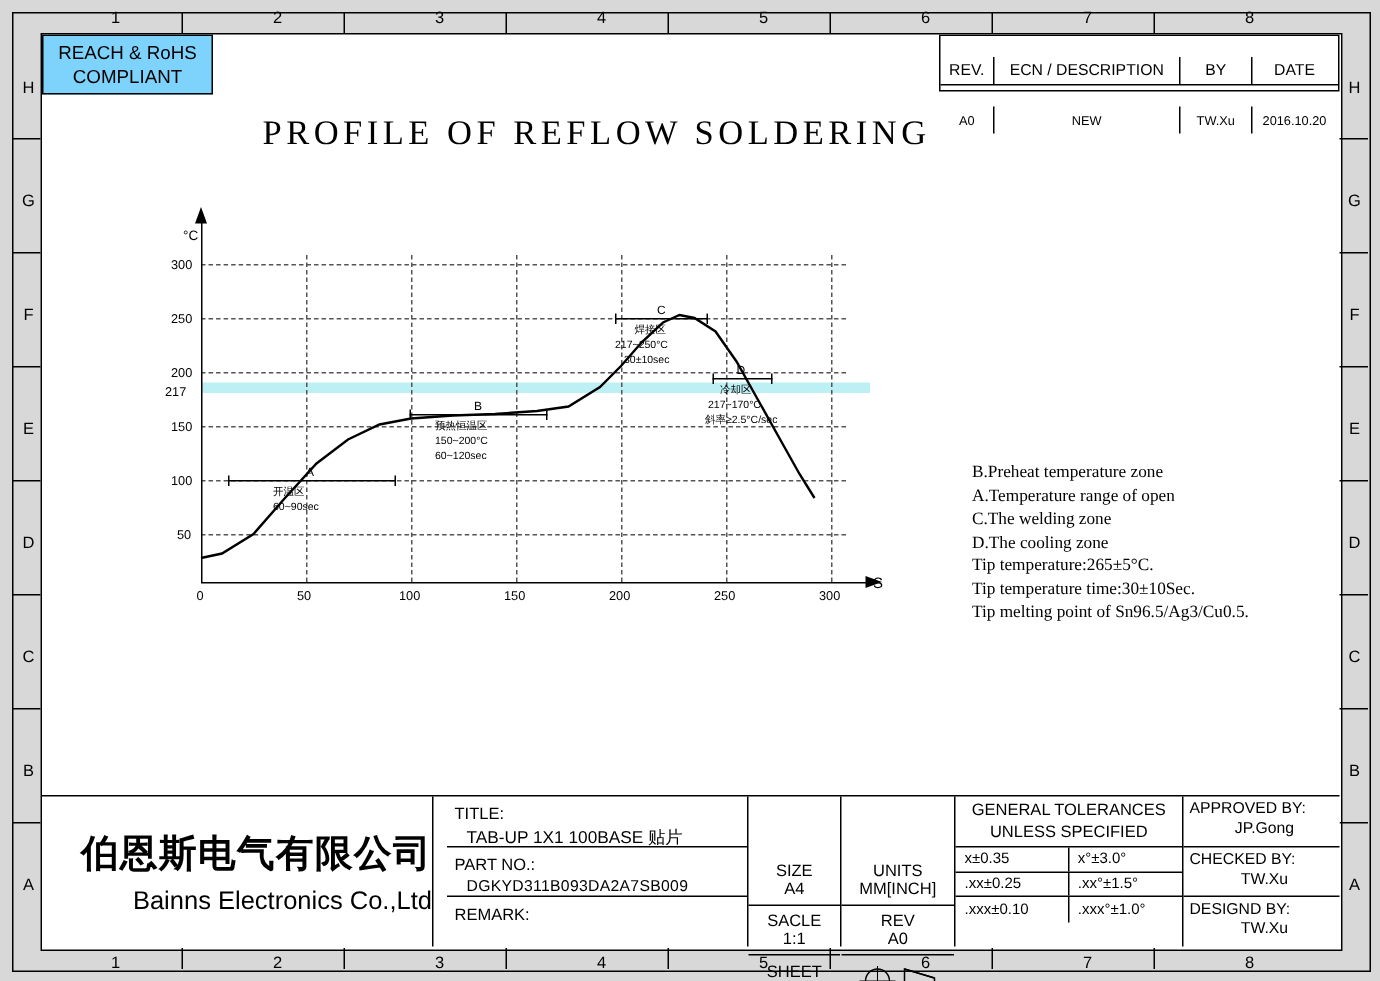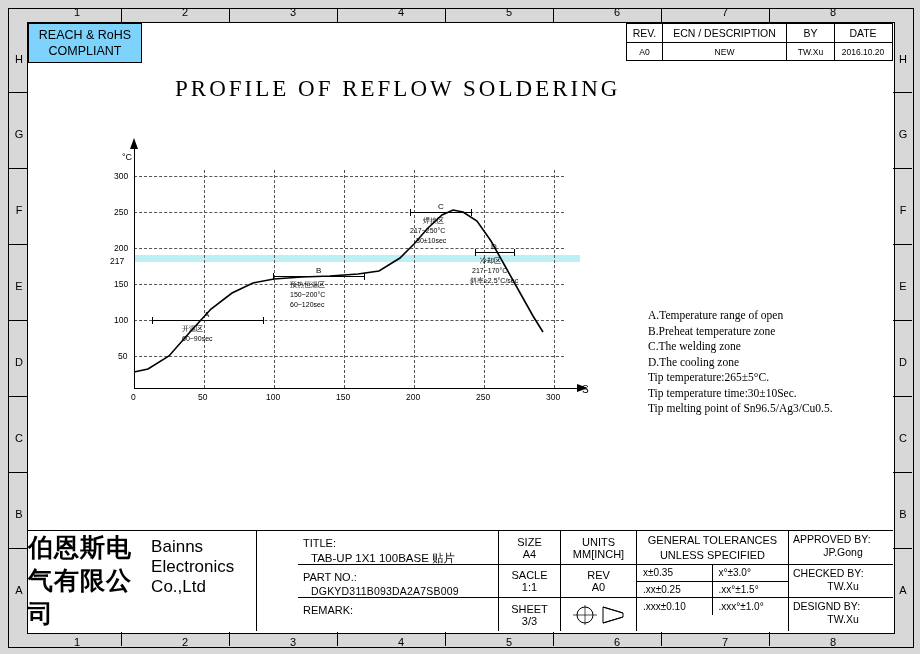--- a/index.html
+++ b/index.html
@@ -38,21 +38,21 @@
     border:1px solid #000;background:#7dd3fc;
     display:flex;flex-direction:column;align-items:center;justify-content:center;
     font-size:12.5px;line-height:16px;color:#000;
   }
   
   .rev-table{
     position:absolute;right:27px;top:23px;width:265px;height:36px;
     border:1px solid #000;background:#fff;
     font-size:10px;color:#000;
   }
-  .rev-row{display:flex;height:18px;}
+  .rev-row{display:flex;height:18px;margin-top:14px;}
   .rev-row.head{border-bottom:1px solid #000;font-size:10.5px;}
   .rev-cell{
     display:flex;align-items:center;justify-content:center;
     border-right:1px solid #000;height:100%;box-sizing:border-box;
   }
   .rev-cell:last-child{border-right:none;}
   .c-rev{width:36px;}
   .c-ecn{width:124px;}
   .c-by{width:48px;}
   .c-date{width:56px;}
@@ -91,42 +91,42 @@
     font-size:11.5px;line-height:15.5px;color:#000;
     font-family:"Liberation Serif", serif;
   }
 
   
   .tb{
     position:absolute;left:28px;bottom:23px;width:865px;height:101px;
     border-top:1.5px solid #000;box-sizing:border-box;background:#fff;
   }
   .tb-logo{
-    position:absolute;left:0;top:0;width:229px;height:100px;
+    position:absolute;left:0;top:0;width:261px;height:100px;
     border-right:1px solid #000;box-sizing:border-box;
-    display:flex;flex-direction:row;align-items:flex-start;justify-content:center;
+    display:flex;flex-direction:column;align-items:flex-end;justify-content:center;
   }
   .tb-logo .cn{font-size:25px;font-weight:bold;color:#000;letter-spacing:1px;}
   .tb-logo .en{font-size:17px;color:#000;margin-top:6px;}
 
   .tb-mid{position:absolute;left:270px;top:0;width:200px;height:100px;}
   .tb-mid .r{border-bottom:1px solid #000;box-sizing:border-box;padding:2px 5px;position:relative;}
   .tb-mid .r1{height:34px;}
   .tb-mid .r2{height:33px;}
   .tb-mid .r3{height:33px;border-bottom:none;}
   .lbl{font-size:11px;color:#000;}
   .val{font-size:11px;color:#000;padding-left:8px;}
   .tb-mid .r1 .val{font-size:11.5px;}
   .tb-mid .r2 .val{font-size:10.5px;letter-spacing:.2px;}
 
   .tb-size{position:absolute;left:470px;top:0;width:62px;height:100px;border-left:1px solid #000;box-sizing:border-box;}
   .tb-units{position:absolute;left:532px;top:0;width:76px;height:100px;border-left:1px solid #000;box-sizing:border-box;}
   .cellrow{border-bottom:1px solid #000;box-sizing:border-box;display:flex;flex-direction:column;align-items:center;justify-content:center;font-size:11px;color:#000;}
   .cellrow.last{border-bottom:none;}
-  .h34{height:34px;}
+  .h34{height:34px;margin-top:39px;}
   .h33{height:33px;}
 
   .tb-tol{position:absolute;left:608px;top:0;width:152px;height:100px;border-left:1px solid #000;box-sizing:border-box;}
   .tol-head{height:34px;border-bottom:1px solid #000;box-sizing:border-box;display:flex;flex-direction:column;align-items:center;justify-content:center;font-size:11px;color:#000;line-height:15px;}
   .tol-row{height:16.5px;display:flex;border-bottom:1px solid #000;box-sizing:border-box;}
   .tol-row.lastr{border-bottom:none;}
   .tol-c{width:50%;display:flex;align-items:center;padding-left:6px;font-size:10px;color:#000;box-sizing:border-box;}
   .tol-c.first{border-right:1px solid #000;}
 
   .tb-appr{position:absolute;left:760px;top:0;width:105px;height:100px;border-left:1px solid #000;box-sizing:border-box;}
@@ -310,22 +310,22 @@
     <div class="span-bar" style="left:355px;top:122px;width:40px;"></div>
     <div class="span-cap" style="left:355px;top:119px;"></div>
     <div class="span-cap" style="left:394px;top:119px;"></div>
     <div class="ann-letter" style="left:371px;top:112px;">D</div>
     <div class="ann" style="left:360px;top:126px;">冷却区</div>
     <div class="ann" style="left:352px;top:136px;">217~170°C</div>
     <div class="ann" style="left:350px;top:146px;">斜率≥2.5°C/sec</div>
   </div>
 
   <div class="legend">
+    <div>B.Preheat temperature zone</div>
     <div>A.Temperature range of open</div>
-    <div>B.Preheat temperature zone</div>
     <div>C.The welding zone</div>
     <div>D.The cooling zone</div>
     <div>Tip temperature:265±5°C.</div>
     <div>Tip temperature time:30±10Sec.</div>
     <div>Tip melting point of Sn96.5/Ag3/Cu0.5.</div>
   </div>
 
   <div class="tb">
 
     <div class="tb-logo">

